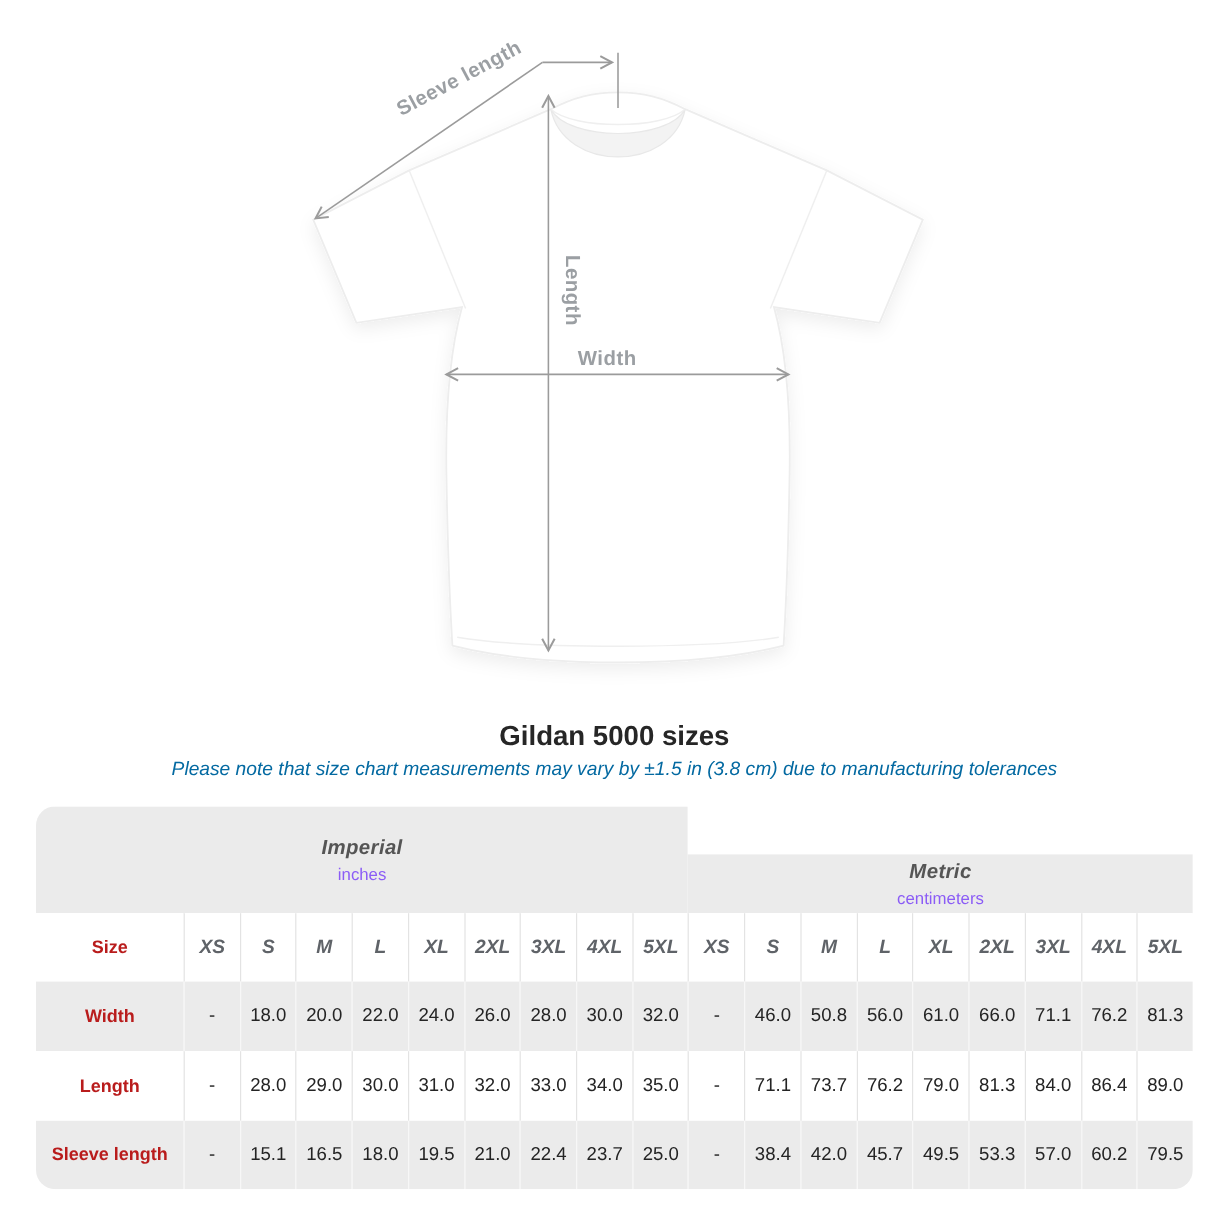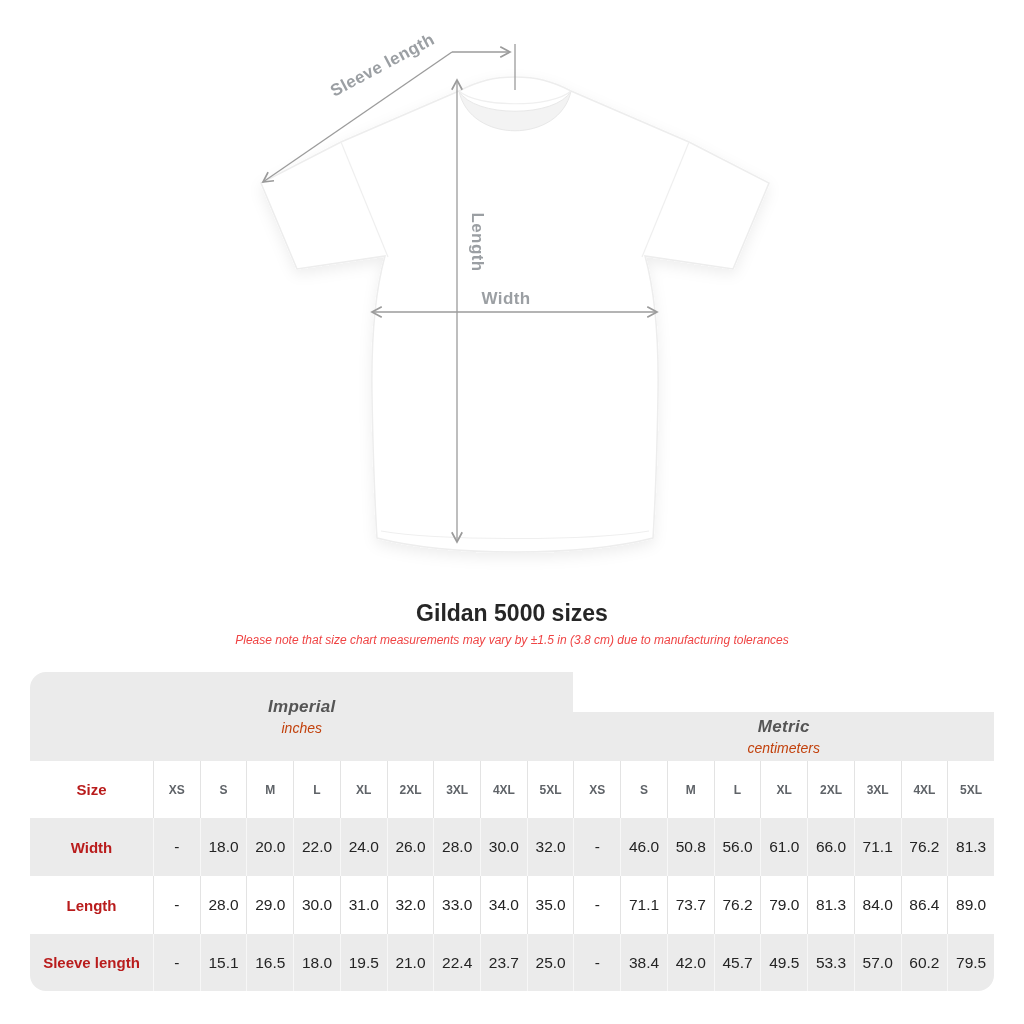--- a/index.html
+++ b/index.html
@@ -12,36 +12,36 @@
   .seam{fill:none;stroke:#efefef;stroke-width:1.2;}
   .collar-open{fill:#f3f3f3;stroke:#e8e8e8;stroke-width:1;}
   .dim{stroke:#9b9b9b;stroke-width:1.3;fill:none;}
   .dim-label{font-family:"Liberation Sans",sans-serif;font-size:17px;
              font-weight:700;fill:#9b9fa3;letter-spacing:.4px;}
 
   
   .page-title{position:absolute;top:600px;left:0;right:0;margin:0;
               text-align:center;font-size:23px;font-weight:700;color:#262626;}
   .tolerance-note{position:absolute;top:633px;left:0;right:0;margin:0;
-                  text-align:center;font-style:italic;font-size:12px;color:#ef4444;}
+                  text-align:center;font-style:italic;font-size:16px;color:#0369a1;}
 
   
   .size-table{position:absolute;left:30px;top:672px;width:964px;height:319px;
               display:grid;grid-template-columns:123px repeat(18,1fr);
               grid-template-rows:89px 57px 58px 58px 57px;
               border-radius:16px;overflow:hidden;background:#fff;}
   .band{background:#ebebeb;display:flex;flex-direction:column;
         align-items:center;justify-content:center;gap:3px;}
   .band.imperial{grid-column:1 / span 10;}
   .band.metric{grid-column:11 / span 9;margin-top:40px;}
   .gname{font-style:italic;font-weight:700;font-size:17px;color:#555;letter-spacing:.3px;}
-  .gunit{font-style:italic;font-size:14px;color:#c2410c;}
+  .gunit{font-size:14px;color:#8b5cf6;}
   .cell{display:flex;align-items:center;justify-content:center;
         background:#fff;font-size:15.5px;color:#242424;}
-  .cell.head{font-weight:700;color:#5f6368;font-size:12px;}
+  .cell.head{font-weight:700;color:#5f6368;font-size:16px;font-style:italic;}
   .cell.rowlabel{font-weight:700;color:#b91c1c;font-size:15px;}
   .cell.sep{border-left:1px solid #e3e3e3;}
   .cell.gray{background:#ebebeb;}
   .cell.gray.sep{border-left-color:#f7f7f7;}
 </style>
 </head>
 <body>
 
 <svg class="diagram-svg" width="1024" height="580" viewBox="0 0 1024 580">
   <defs>

